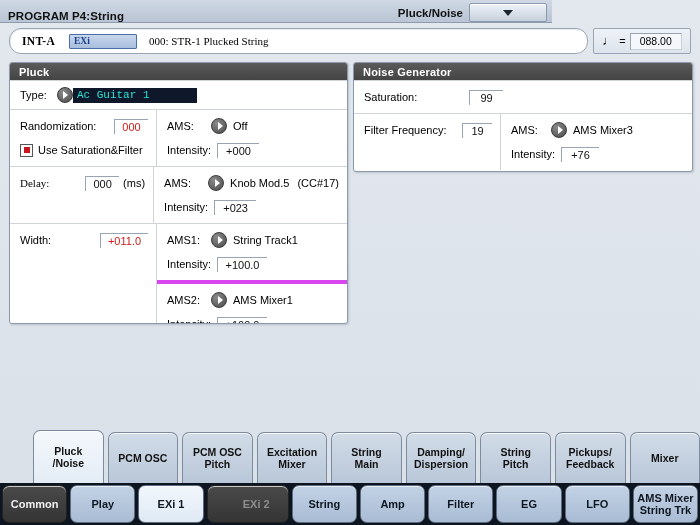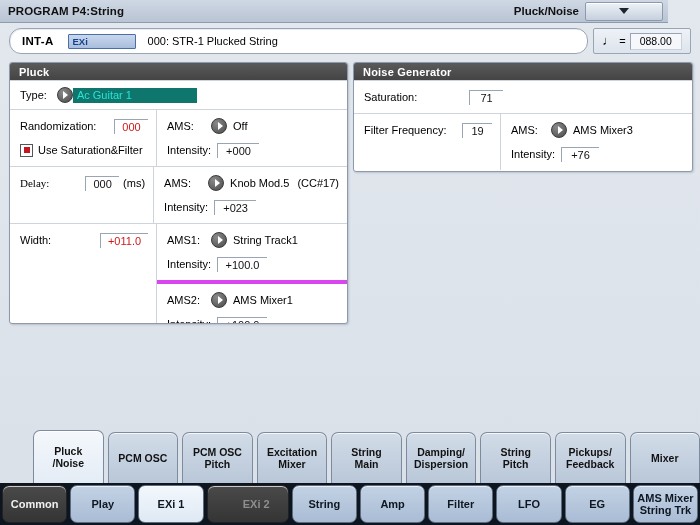--- a/index.html
+++ b/index.html
@@ -20,25 +20,25 @@
     position: relative;
     width: 700px;
     height: 525px;
     background: linear-gradient(#e3e8ee, #d9e0e8);
   }
 
   
   .titlebar {
     position: absolute;
     left: 0; top: 0;
-    width: 668px; height: 22px;
+    width: 552px; height: 22px;
     background: linear-gradient(#cfd8e4, #b9c4d4);
     border-bottom: 1px solid #8e9bad;
     display: flex;
-    align-items: center;
+    align-items: flex-end;
   }
   .title-text {
     margin-left: 8px;
     font-weight: bold;
     font-size: 11.5px;
     letter-spacing: 0.1px;
     color: #111;
   }
   .title-right {
     margin-left: auto;
@@ -80,20 +80,21 @@
   }
   .prog-main {
     flex: 1;
     background: #fff;
     border: 1px solid #9aa5b4;
     border-radius: 12px;
     display: flex;
     align-items: center;
     padding-left: 12px;
     box-shadow: inset 1px 1px 0 #e9edf2;
+    font-family: Liberation Serif, serif;
   }
   .bank-label {
     font-weight: bold;
     font-size: 11.5px;
     letter-spacing: 0.3px;
     margin-right: 14px;
   }
   .exi-badge {
     width: 62px; height: 13px;
     background: linear-gradient(#c8d7ec, #a9bedd);
@@ -211,30 +212,31 @@
   }
   .ams-btn .tri {
     width: 0; height: 0;
     border-top: 4px solid transparent;
     border-bottom: 4px solid transparent;
     border-left: 5px solid #fff;
     margin-left: 2px;
   }
 
   .type-field {
-    background: #0f766e;
+    background: #0f172a;
     color: #27e3d2;
     height: 15px;
     flex: 1;
     max-width: 124px;
     display: flex;
     align-items: center;
     padding-left: 4px;
     font-size: 11px;
     box-sizing: border-box;
+    font-family: Liberation Mono, monospace;
   }
 
   .chk {
     width: 11px; height: 11px;
     border: 1px solid #555;
     background: #fff;
     display: inline-flex;
     align-items: center;
     justify-content: center;
     margin-right: 5px;
@@ -454,21 +456,21 @@
     </div>
   </div>
 
   <div class="panel noise" id="panel-noise">
     <div class="panel-head">Noise Generator</div>
 
     <div class="row">
       <div class="cell-left" style="width:auto;flex:1;">
         <div class="field-line">
           <span class="lbl" style="width:105px;">Saturation:</span>
-          <span class="valbox v-blk" style="width:34px;">71</span>
+          <span class="valbox v-blk" style="width:34px;">99</span>
         </div>
       </div>
     </div>
 
     <div class="row">
       <div class="cell-left">
         <div class="field-line">
           <span class="lbl" style="flex:1;">Filter Frequency:</span>
           <span class="valbox v-blk" style="width:30px;">19</span>
         </div>
@@ -536,23 +538,23 @@
       <div class="mtab">
         <span>String</span>
       </div>
       <div class="mtab">
         <span>Amp</span>
       </div>
       <div class="mtab">
         <span>Filter</span>
       </div>
       <div class="mtab">
+        <span>EG</span>
+      </div>
+      <div class="mtab">
         <span>LFO</span>
       </div>
       <div class="mtab">
-        <span>EG</span>
-      </div>
-      <div class="mtab">
         <span>AMS Mixer<br>String Trk</span>
       </div>
     </div>
 
 </div>
 
 </body></html>

